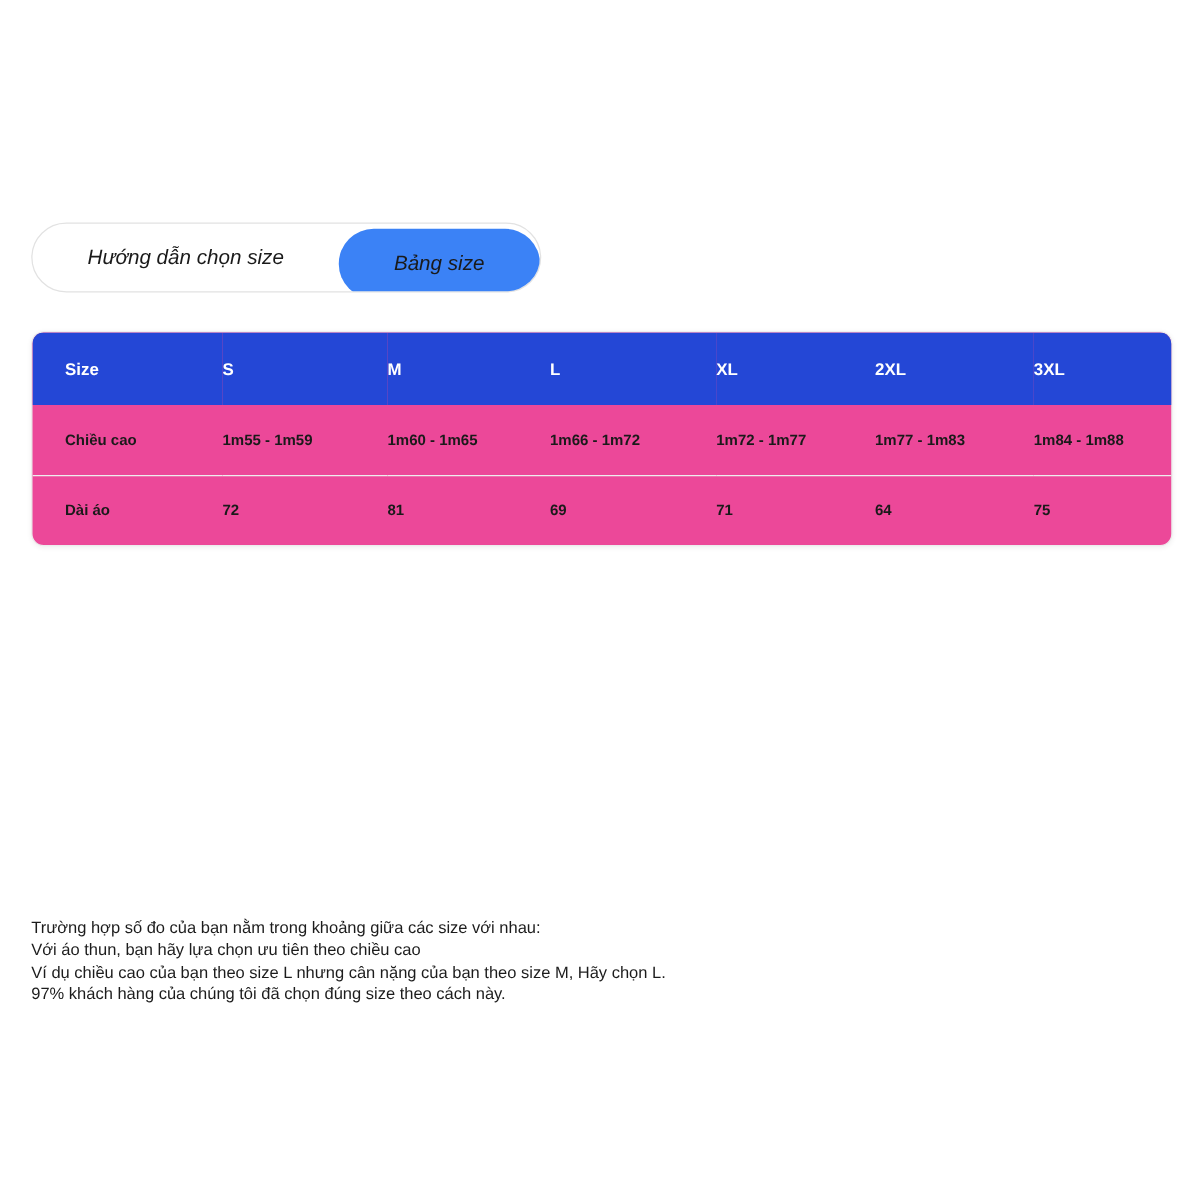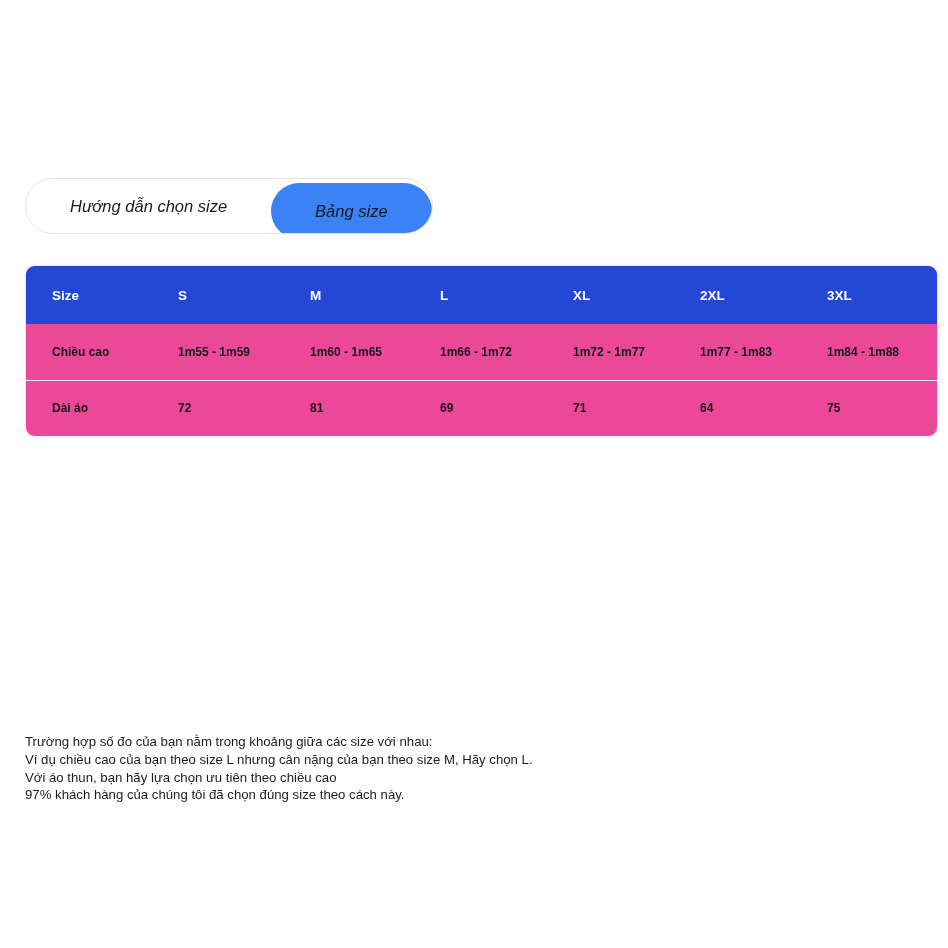--- a/index.html
+++ b/index.html
@@ -165,18 +165,18 @@
           <td class="c4">71</td>
           <td class="c5">64</td>
           <td class="c6">75</td>
         </tr>
       </tbody>
     </table>
   </div>
 
   <div class="notes">
     <div>Trường hợp số đo của bạn nằm trong khoảng giữa các size với nhau:</div>
+    <div>Với áo thun, bạn hãy lựa chọn ưu tiên theo chiều cao</div>
     <div>Ví dụ chiều cao của bạn theo size L nhưng cân nặng của bạn theo size M, Hãy chọn L.</div>
-    <div>Với áo thun, bạn hãy lựa chọn ưu tiên theo chiều cao</div>
     <div>97% khách hàng của chúng tôi đã chọn đúng size theo cách này.</div>
   </div>
 
 </div>
 
 </body></html>

